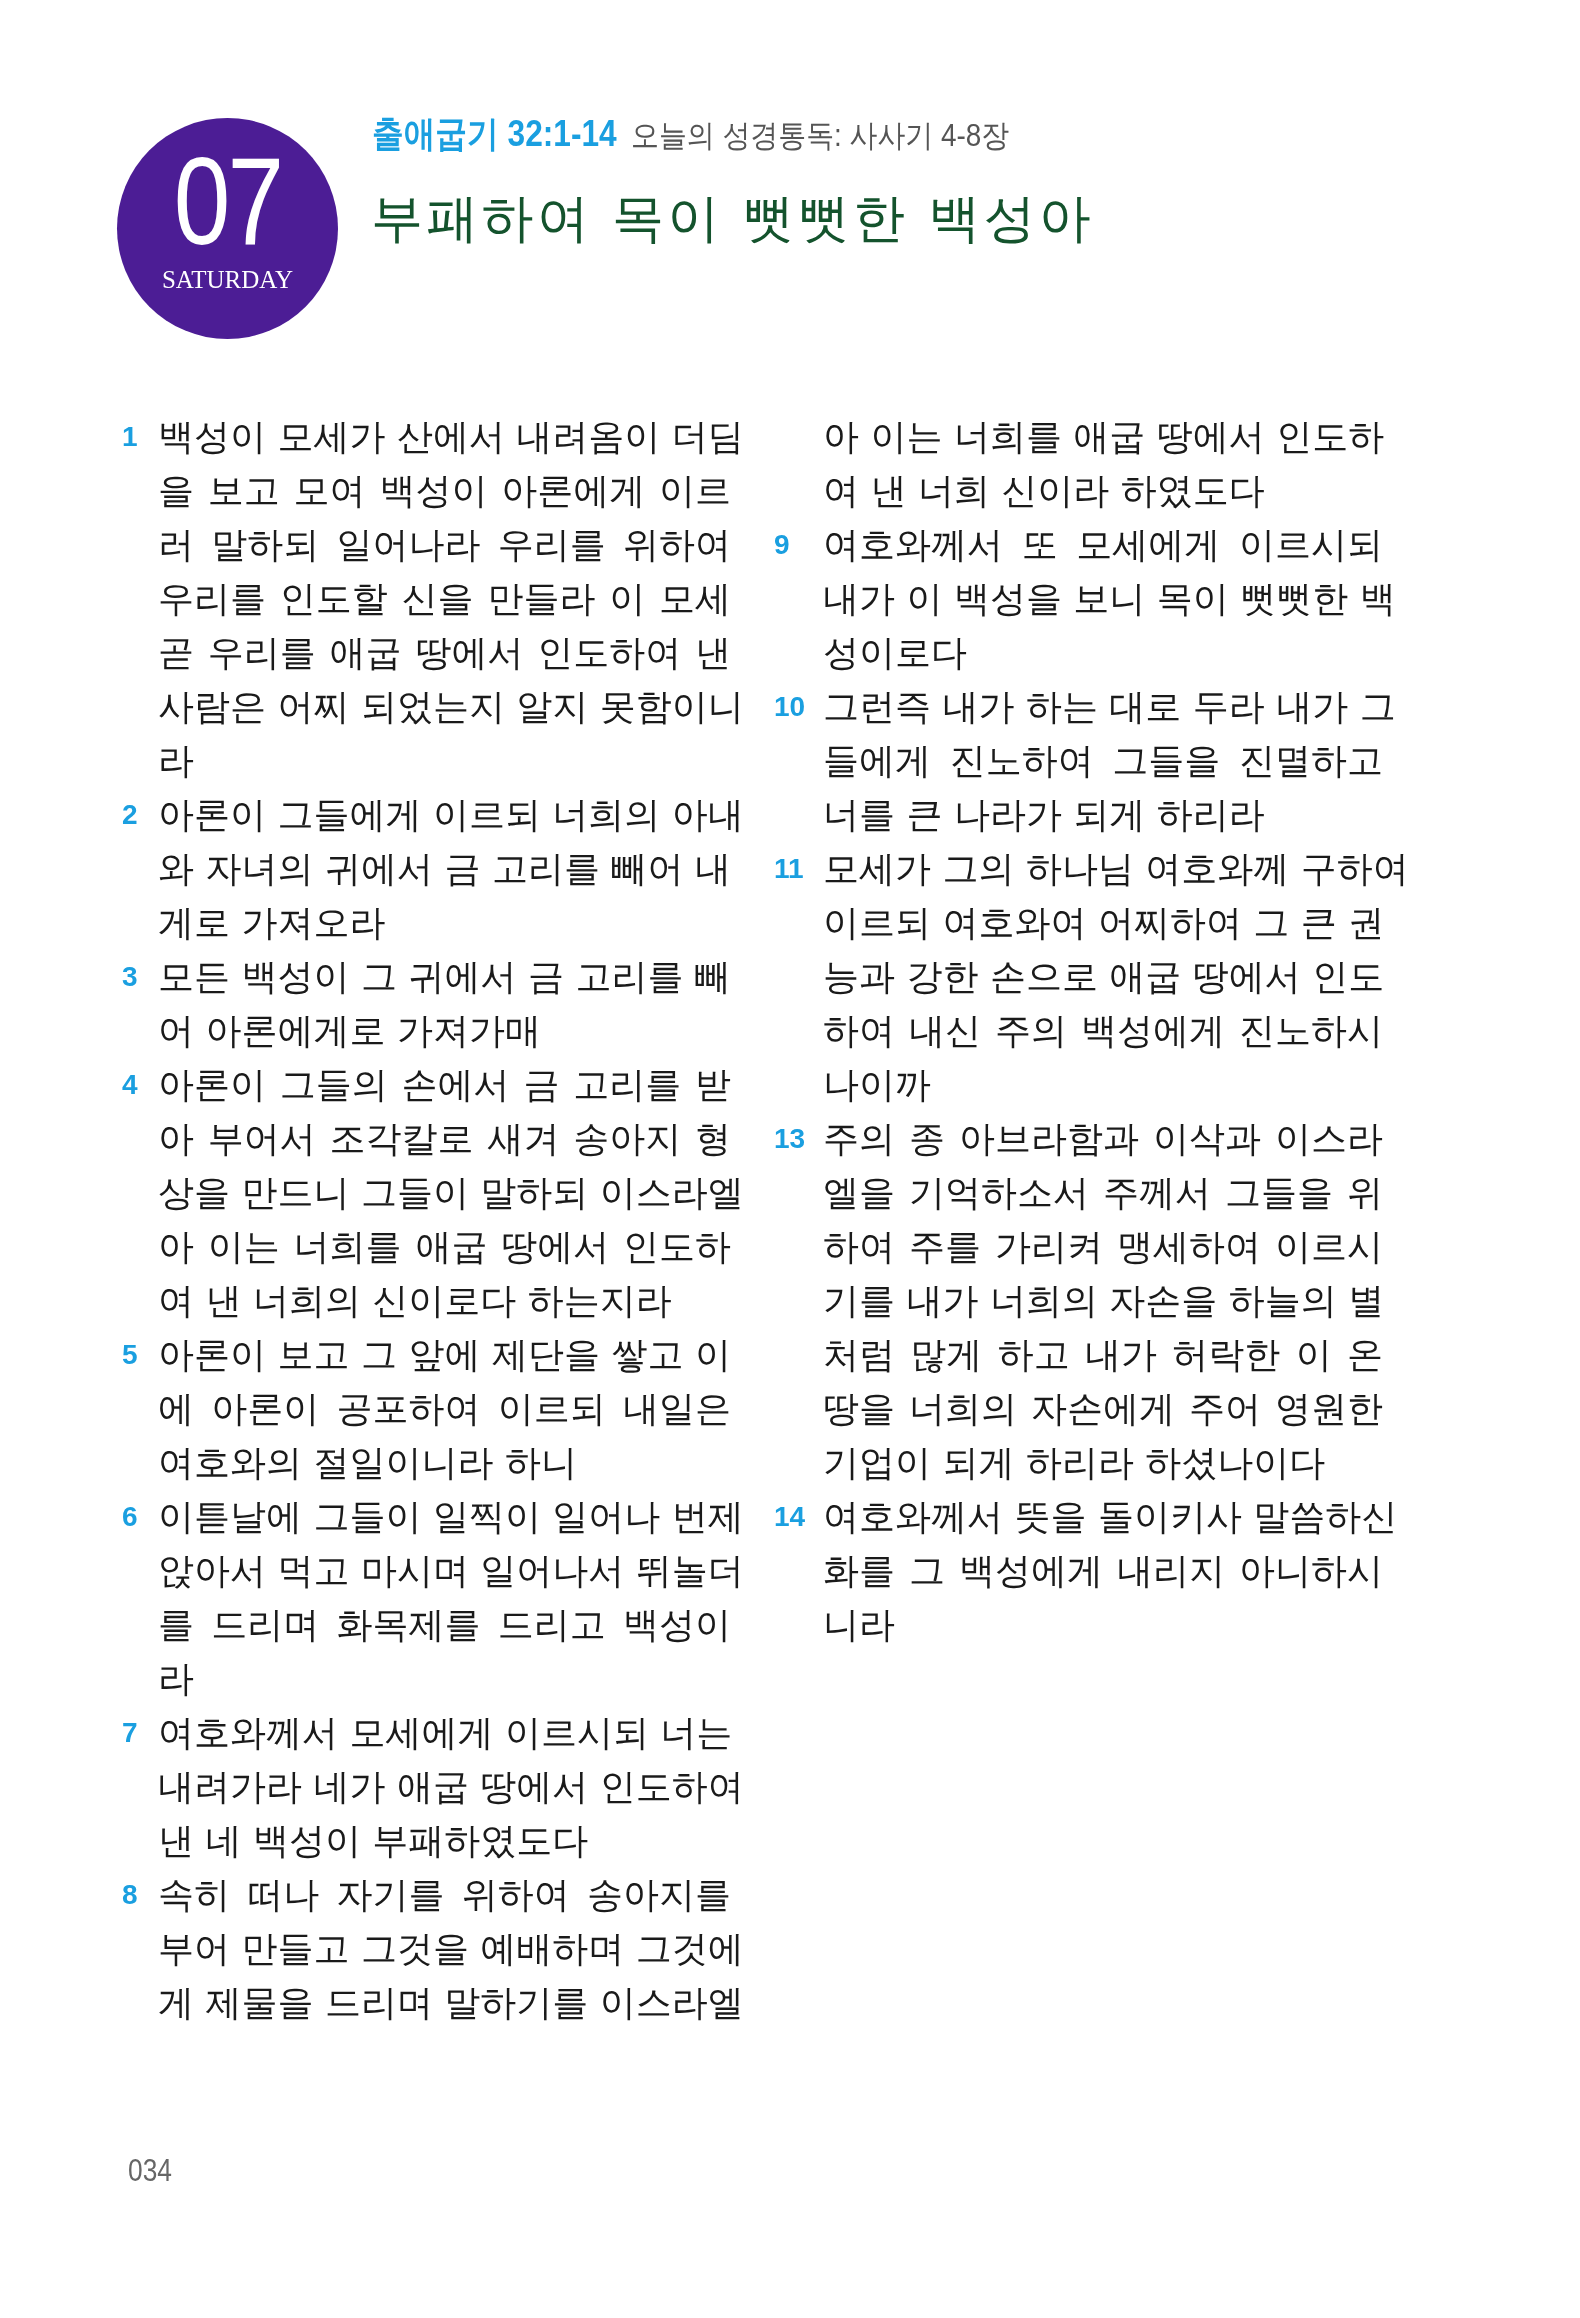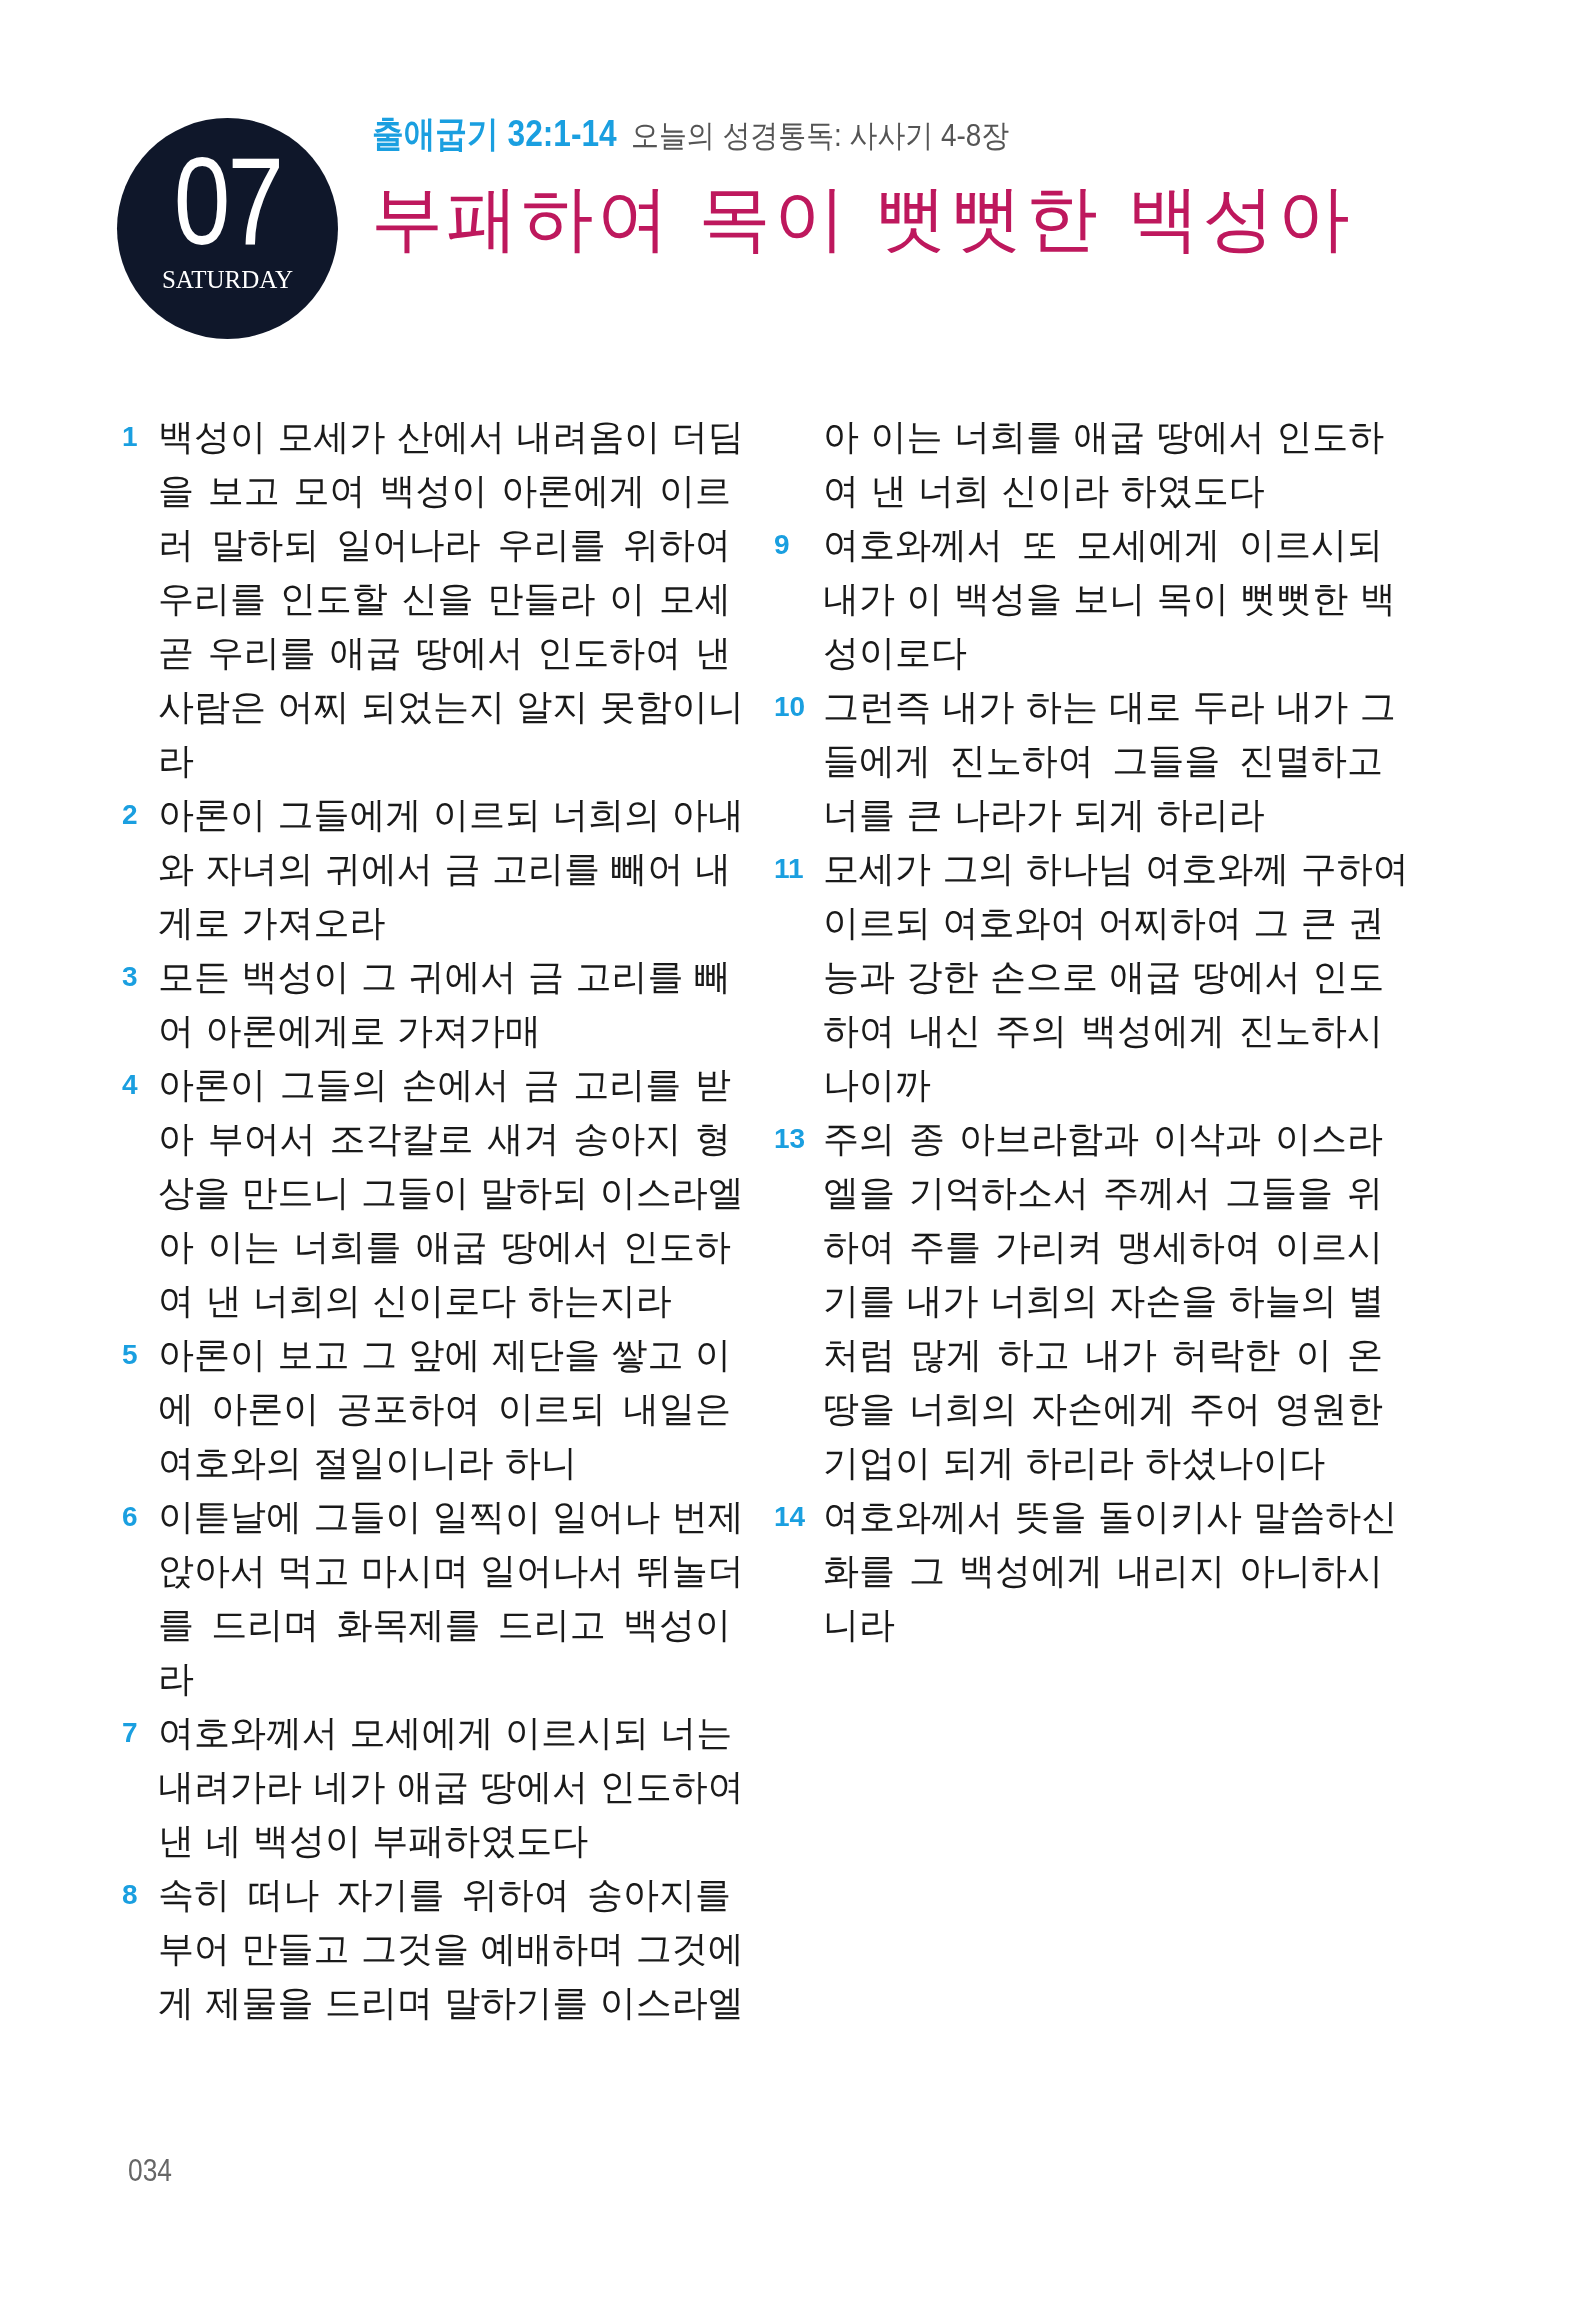--- a/index.html
+++ b/index.html
@@ -1,34 +1,34 @@
 <!DOCTYPE html>
 <html style="font-size:13px"><head>
   <meta charset="utf-8">
   <style>
     html, body { margin: 0; padding: 0; background: #ffffff; }
     body { width: 1581px; height: 2319px; position: relative; overflow: hidden;
            font-family: "DejaVu Sans", "Liberation Sans", sans-serif; color: #1a1a1a; }
 
     .day-badge { position: absolute; left: 117px; top: 118px; width: 221px; height: 221px;
-                 border-radius: 50%; background: #0f172a; color: #fff; text-align: center; }
+                 border-radius: 50%; background: #4c1d95; color: #fff; text-align: center; }
     .day-num { position: absolute; left: 0; right: 0; top: 21.4px; font-family: "Liberation Sans", sans-serif;
                font-size: 124px; line-height: 124px; font-weight: 400; letter-spacing: -3.3px;
                transform: scaleX(0.82); }
     .day-name { position: absolute; left: 0; right: 0; top: 148px; font-family: Liberation Serif, serif;
                 font-size: 25px; font-weight: 300; letter-spacing: 0px; }
 
     .header-line { position: absolute; left: 372px; top: 110px; white-space: nowrap; }
     .passage-ref { font-family: "Liberation Sans", sans-serif; font-weight: 700; font-size: 36px; color: #1a9fe0;
                    display: inline-block; transform: scaleX(0.88); transform-origin: left center; margin-right: -23px; }
     .today-reading { font-family: "Liberation Sans", sans-serif; font-size: 31px; color: #555555;
                      display: inline-block; transform: scaleX(0.9); transform-origin: left center; }
 
     .page-title { position: absolute; left: 371px; top: 169px; font-family: "DejaVu Serif", serif;
-                  font-size: 72px; line-height: 99px; color: #be185d; letter-spacing: 3.3px; white-space: nowrap; }
+                  font-size: 52px; line-height: 99px; color: #14532d; letter-spacing: 3.3px; white-space: nowrap; }
 
     .column { position: absolute; top: 410px; width: 609px; }
     .col-left { left: 122px; }
     .col-right { left: 774px; }
 
     .verse { position: relative; padding-left: 36px; font-size: 36px; line-height: 54px; }
     .col-right .verse { padding-left: 49px; }
     .verse-num { position: absolute; left: 0; top: 0; color: #1a9fe0; font-family: "Liberation Sans", sans-serif;
                  font-size: 28px; font-weight: 700; line-height: 54px; }
     .verse-line { display: block; white-space: nowrap; text-align: justify; text-align-last: justify; }

